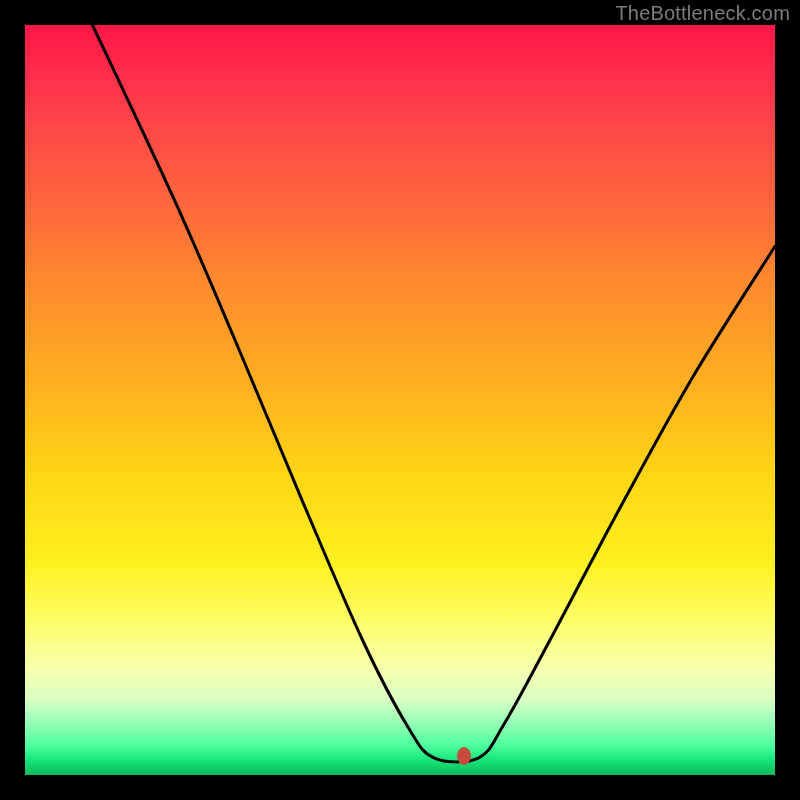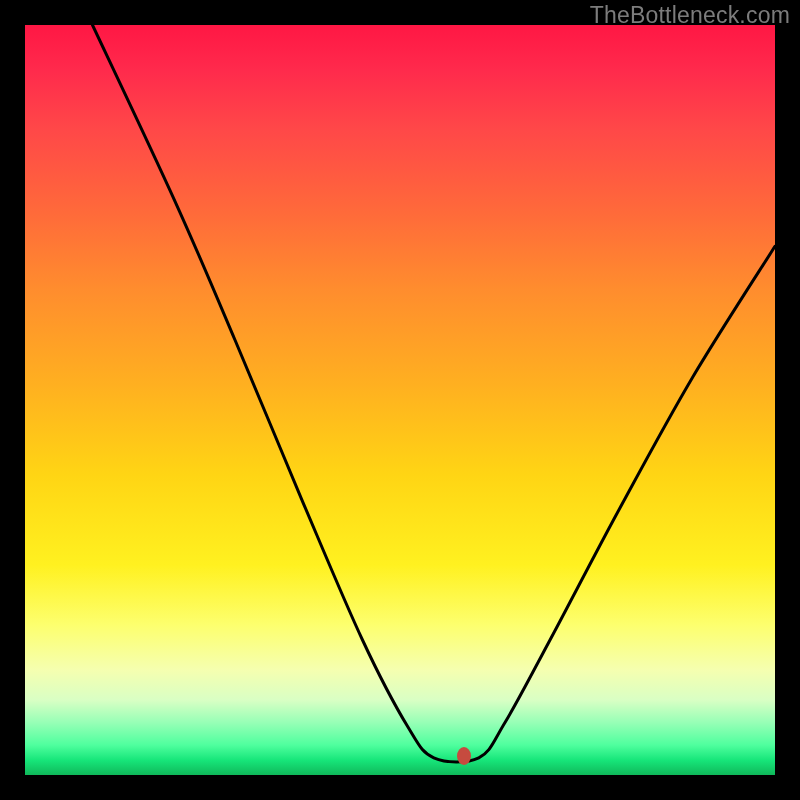--- a/index.html
+++ b/index.html
@@ -43,21 +43,21 @@
       #4fff9e 96%,
       #17e67a 98%,
       #0fb85a 100%
     );
   }
   .watermark {
     position: absolute;
     top: 2px;
     right: 10px;
     color: #7c7c7c;
-    font-size: 23px;
+    font-size: 20px;
     font-weight: 500;
     letter-spacing: 0.2px;
     white-space: nowrap;
     text-align: right;
   }
   svg.curve {
     position: absolute;
     top: 25px;
     left: 25px;
     width: 750px;

